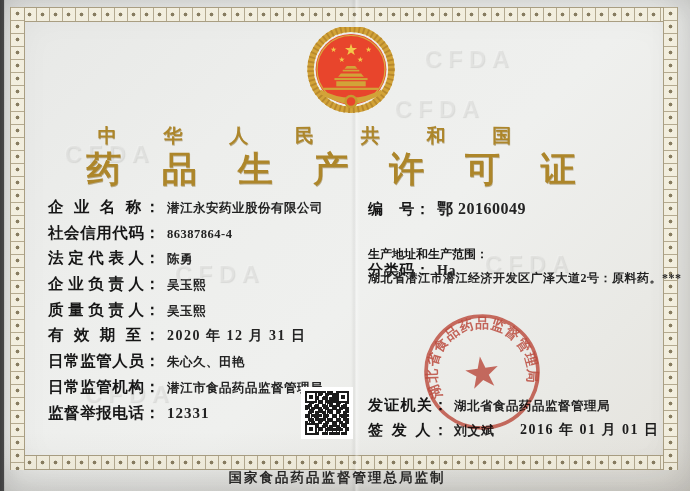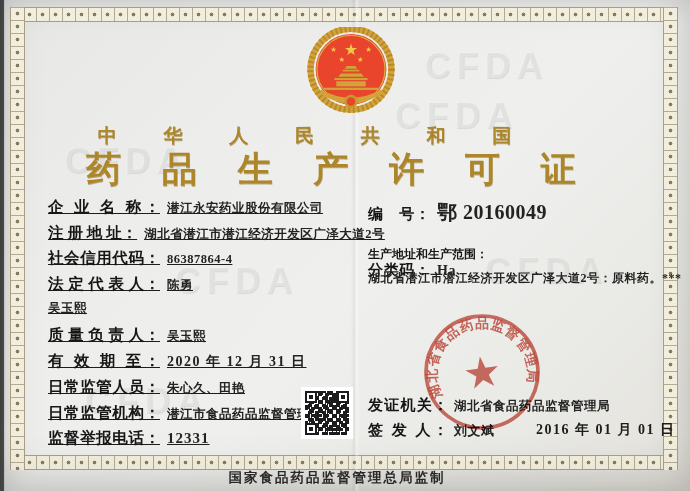--- a/index.html
+++ b/index.html
@@ -20,49 +20,49 @@
       radial-gradient(circle at 7.5px 6.5px, #877c60 1.6px, rgba(0,0,0,0) 2.2px),
       repeating-linear-gradient(180deg, rgba(169,158,130,.85) 0 1.2px, rgba(0,0,0,0) 1.2px 13px),
       linear-gradient(90deg,#a99e82 0 1.2px, rgba(0,0,0,0) 1.2px calc(100% - 1.2px), #a99e82 calc(100% - 1.2px) 100%);
       background-size:15px 13px,100% 13px,100% 100%;}
   .band-top{left:6px;right:12px;top:7px;height:15px;}
   .band-bottom{left:6px;right:12px;bottom:21px;height:15px;}
   .band-left{left:6px;top:7px;bottom:21px;width:15px;}
   .band-right{right:12px;top:7px;bottom:21px;width:15px;}
   
   .wm{position:absolute;font-family:"Liberation Sans","DejaVu Sans",sans-serif;font-weight:bold;
-      font-size:36px;letter-spacing:6px;color:rgba(255,255,255,.22);
+      font-size:24px;letter-spacing:6px;color:rgba(255,255,255,.22);
       text-shadow:1px 1px 1px rgba(120,120,115,.18);pointer-events:none;}
   
   .fold{position:absolute;left:347px;top:0;bottom:0;width:9px;
         background:linear-gradient(90deg,rgba(0,0,0,0),rgba(0,0,0,.055) 35%,rgba(255,255,255,.35) 60%,rgba(0,0,0,0));}
   
   .emblem{position:absolute;left:301px;top:27px;width:92px;height:92px;}
   
   .hdr{position:absolute;width:100%;text-align:center;color:#ad862a;font-weight:bold;
        text-shadow:.6px .6px 0 rgba(122,92,20,.45);}
   .hdr-country{top:123px;left:-32px;font-size:19px;letter-spacing:21px;}
   .hdr-license{top:146px;left:-8px;font-size:35px;letter-spacing:16px;}
   
   .col{position:absolute;color:#1d1d1d;}
   .col-left{left:44px;top:197px;width:315px;}
-  .col-left .row{height:25.7px;display:flex;align-items:baseline;text-decoration:underline;}
+  .col-left .row{height:25.7px;display:flex;align-items:baseline;}
   .lbl{display:inline-block;font-weight:bold;font-size:15.5px;white-space:nowrap;
        text-align:justify;text-align-last:justify;color:#161616;}
   .w110{width:112px;margin-right:7px;}
   .w62{width:62px;margin-right:7px;font-size:15px;}
   .w80{width:80px;margin-right:6px;font-size:15px;}
   .val{font-weight:bold;font-size:12.5px;color:#232323;white-space:nowrap;letter-spacing:.5px;}
   .col-right{left:364px;top:197px;width:312px;height:260px;}
   .col-right .rrow{position:absolute;display:flex;align-items:baseline;white-space:nowrap;}
   .r-no{top:2px;} .r-class{top:26px;}
   .r-scope-label{top:49px;font-weight:bold;font-size:12px;color:#161616;}
   .r-scope-value{top:73px;font-size:12px;text-align:right;}
   .r-issuer{top:199px;} .r-signer{top:224px;}
-  .date{position:absolute;left:168px;top:224px;font-weight:bold;font-size:14px;
+  .date{position:absolute;left:152px;top:224px;font-weight:bold;font-size:14px;
         letter-spacing:1.5px;color:#1d1d1d;white-space:nowrap;}
   
   .seal{position:absolute;left:417px;top:311px;width:122px;height:122px;opacity:.88;
         mix-blend-mode:multiply;transform:rotate(-8deg);}
   
   .qr{position:absolute;left:299px;top:389px;width:48px;height:48px;background:#fff;
       box-shadow:0 0 0 2px #fff;}
   .qr-modules{position:absolute;inset:2px;
       background:
         repeating-conic-gradient(#1c1c1c 0% 25%, rgba(0,0,0,0) 0% 50%) 0px 0px/9px 9px,
@@ -122,32 +122,29 @@
 
     <div class="hdr hdr-country">中 华 人 民 共 和 国</div>
     <div class="hdr hdr-license">药 品 生 产 许 可 证</div>
 
     <div class="col col-left">
       <div class="row">
         <span class="lbl w110">企 业 名 称：</span>
         <span class="val">潜江永安药业股份有限公司</span>
       </div>
       <div class="row">
-        <span class="lbl w110">注 册 地 址：</span>
-        <span class="val">湖北省潜江市潜江经济开发区广泽大道2号</span>
-      </div>
-      <div class="row">
         <span class="lbl w110">社会信用代码：</span>
         <span class="val">86387864-4</span>
       </div>
       <div class="row">
         <span class="lbl w110">法 定 代 表 人：</span>
         <span class="val">陈勇</span>
       </div>
       <div class="row">
+        <span class="lbl w110">企 业 负 责 人：</span>
         <span class="val">吴玉熙</span>
       </div>
       <div class="row">
         <span class="lbl w110">质 量 负 责 人：</span>
         <span class="val">吴玉熙</span>
       </div>
       <div class="row">
         <span class="lbl w110">有 效 期 至：</span>
         <span class="val" style="font-size:14px;letter-spacing:1.5px;">2020 年 12 月 31 日</span>
       </div>
@@ -161,21 +158,21 @@
       </div>
       <div class="row">
         <span class="lbl w110">监督举报电话：</span>
         <span class="val" style="font-size:15px;letter-spacing:1px;">12331</span>
       </div>
     </div>
 
     <div class="col col-right">
       <div class="rrow r-no">
         <span class="lbl w62">编　号：</span>
-        <span class="val" style="font-size:20px;text-align:center;">鄂 20160049</span>
+        <span class="val" style="font-size:16px;text-align:center;">鄂 20160049</span>
       </div>
       <div class="rrow r-class">
         <span class="lbl w62">分类码：</span>
         <span class="val" style="font-size:14px;margin-top:40px;">Ha</span>
       </div>
       <div class="rrow r-scope-label">生产地址和生产范围：</div>
       <div class="rrow r-scope-value val">湖北省潜江市潜江经济开发区广泽大道2号：原料药。***</div>
       <div class="rrow r-issuer">
         <span class="lbl w80">发证机关：</span>
         <span class="val">湖北省食品药品监督管理局</span>

